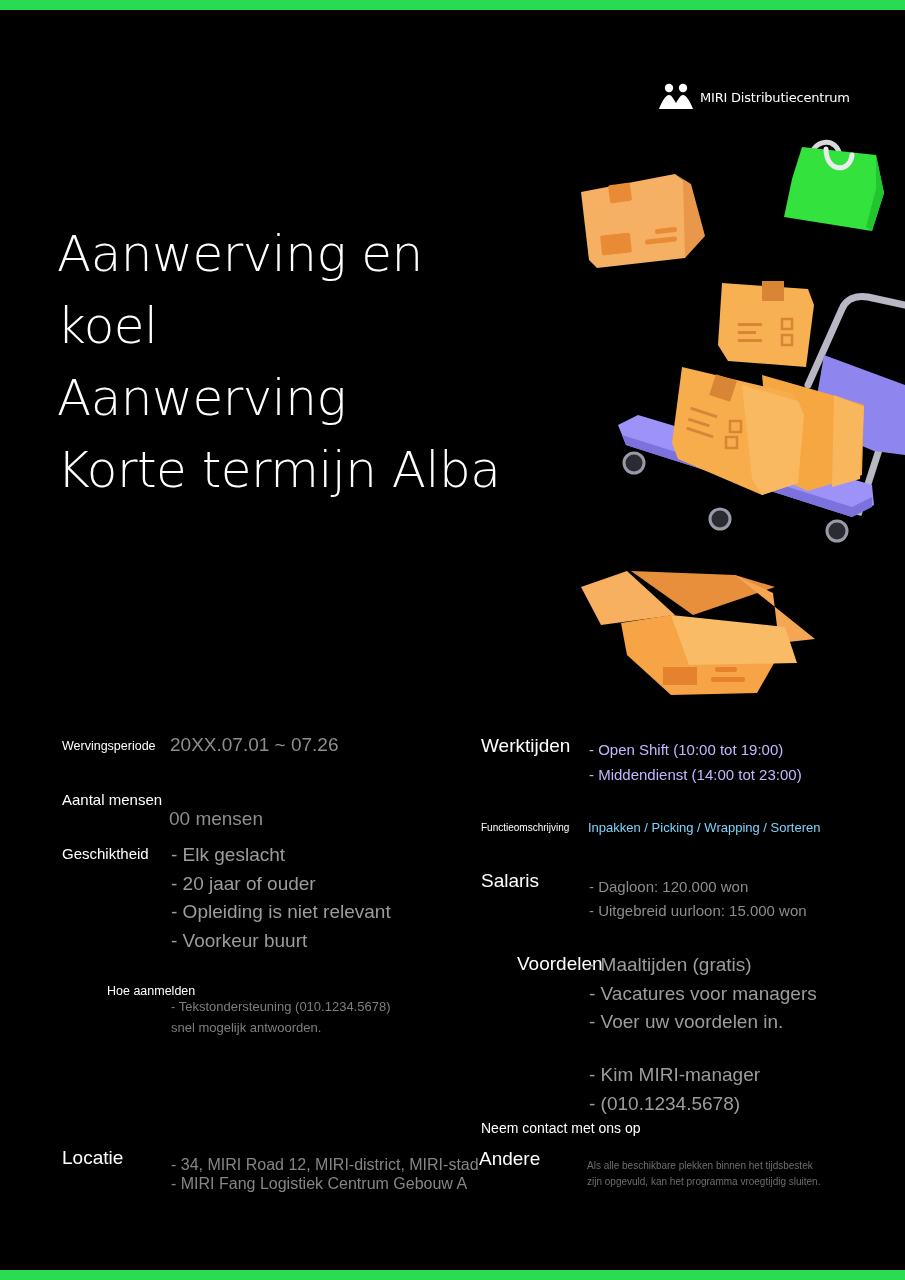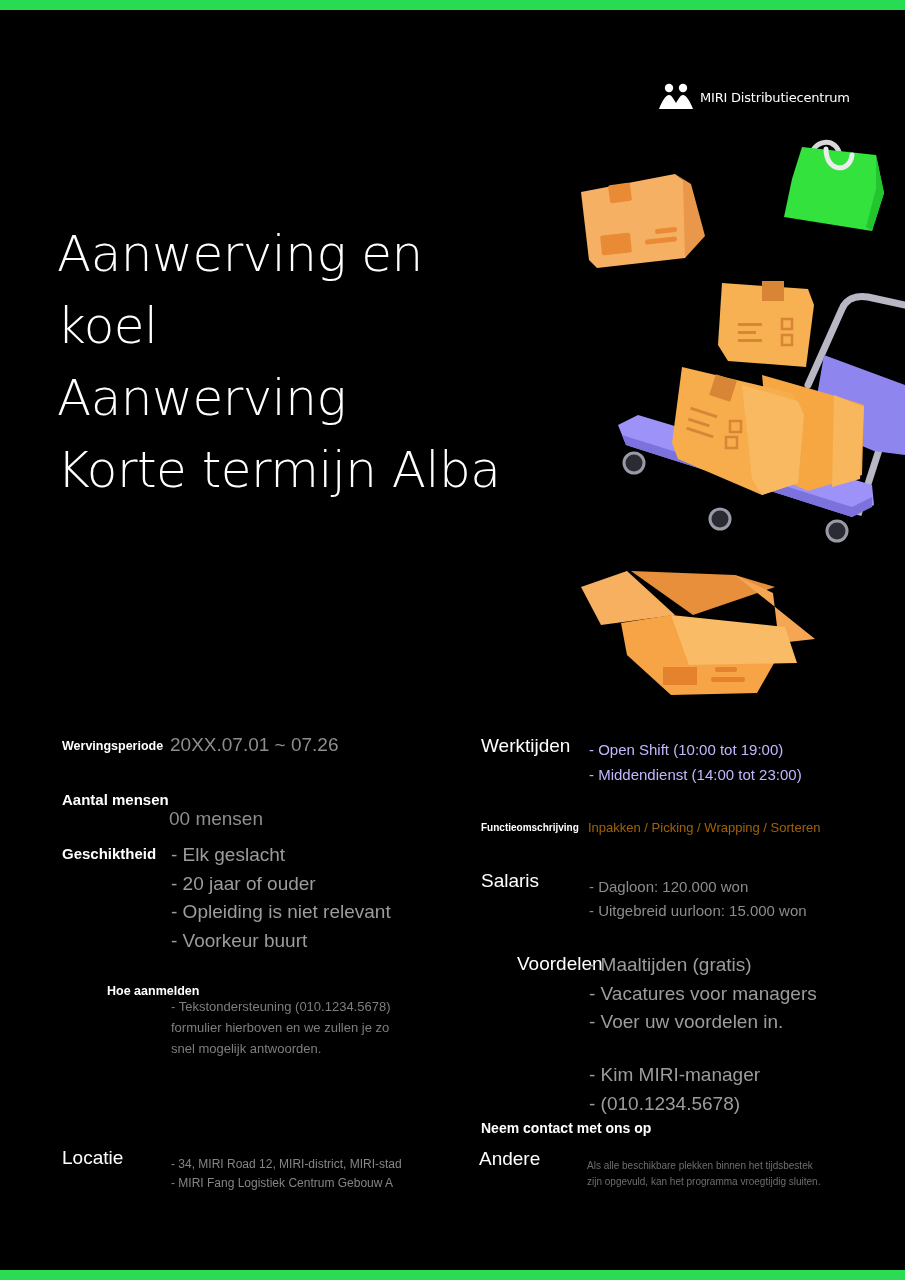--- a/index.html
+++ b/index.html
@@ -12,21 +12,21 @@
 
     .brand { position: absolute; left: 658px; top: 83px; display: flex; align-items: center; gap: 6px; }
     .brand .logo { width: 36px; height: 28px; }
     .brand .name { font-family: "DejaVu Sans", sans-serif; font-size: 13px; color: #fff; letter-spacing: -0.2px; }
 
     .headline { position: absolute; left: 57px; top: 218px; width: 520px; font-family: "DejaVu Sans", sans-serif; font-weight: 300; font-size: 50px; line-height: 72px; color: #fff; letter-spacing: -0.5px; }
     .headline div { white-space: nowrap; }
 
     .art { position: absolute; }
 
-    .label { position: absolute; font-family: "Liberation Sans", sans-serif; font-weight: bold; color: #fff; white-space: nowrap; }
+    .label { position: absolute; font-family: "Liberation Sans", sans-serif; font-weight: normal; color: #fff; white-space: nowrap; }
     .val { position: absolute; font-family: "Liberation Sans", sans-serif; color: #9a9a9a; white-space: nowrap; }
     .val div { white-space: nowrap; }
 
     .lbl-sm { font-size: 12.5px; }
     .lbl-md { font-size: 15px; }
     .lbl-lg { font-size: 19px; }
     .lbl-xs { font-size: 9.5px; }
   </style>
 </head>
 <body>
@@ -121,38 +121,37 @@
 <div class="val" style="left:171px;top:841px;font-size:19px;line-height:28.5px;color:#9c9c9c;">
   <div>- Elk geslacht</div>
   <div>- 20 jaar of ouder</div>
   <div>- Opleiding is niet relevant</div>
   <div>- Voorkeur buurt</div>
 </div>
 
 <div class="label lbl-sm" style="left:62px;top:984px;padding-left:45px;">Hoe aanmelden</div>
 <div class="val" style="left:171px;top:996px;font-size:13px;line-height:21px;color:#7e7e7e;">
   <div>- Tekstondersteuning (010.1234.5678)</div>
-  <div>formulier hierboven en we zullen je zo</div>
   <div>snel mogelijk antwoorden.</div>
 </div>
 
 <div class="label lbl-lg" style="left:62px;top:1147px;font-weight:normal;">Locatie</div>
-<div class="val" style="left:171px;top:1155px;font-size:12px;line-height:19px;color:#858585;">
+<div class="val" style="left:171px;top:1155px;font-size:16px;line-height:19px;color:#858585;">
   <div>- 34, MIRI Road 12, MIRI-district, MIRI-stad</div>
   <div>- MIRI Fang Logistiek Centrum Gebouw A</div>
 </div>
 
 <div class="label lbl-lg" style="left:481px;top:735px;font-weight:normal;">Werktijden</div>
 <div class="val" style="left:589px;top:738px;font-size:15px;line-height:24.5px;color:#c4b5fd;">
   <div>- Open Shift (10:00 tot 19:00)</div>
   <div>- Middendienst (14:00 tot 23:00)</div>
 </div>
 
 <div class="label" style="left:481px;top:822px;font-size:10px;">Functieomschrijving</div>
-<div class="val" style="left:588px;top:820px;font-size:13px;color:#a16207;">Inpakken / Picking / Wrapping / Sorteren</div>
+<div class="val" style="left:588px;top:820px;font-size:13px;color:#7dd3fc;">Inpakken / Picking / Wrapping / Sorteren</div>
 
 <div class="label lbl-lg" style="left:481px;top:870px;font-weight:normal;">Salaris</div>
 <div class="val" style="left:589px;top:875px;font-size:15px;line-height:24px;color:#8c8c8c;">
   <div>- Dagloon: 120.000 won</div>
   <div>- Uitgebreid uurloon: 15.000 won</div>
 </div>
 
 <div class="label lbl-lg" style="left:481px;top:953px;font-weight:normal;margin-left:36px;">Voordelen</div>
 <div class="val" style="left:589px;top:951px;font-size:19px;line-height:28.5px;color:#9c9c9c;">
   <div>- Maaltijden (gratis)</div>

